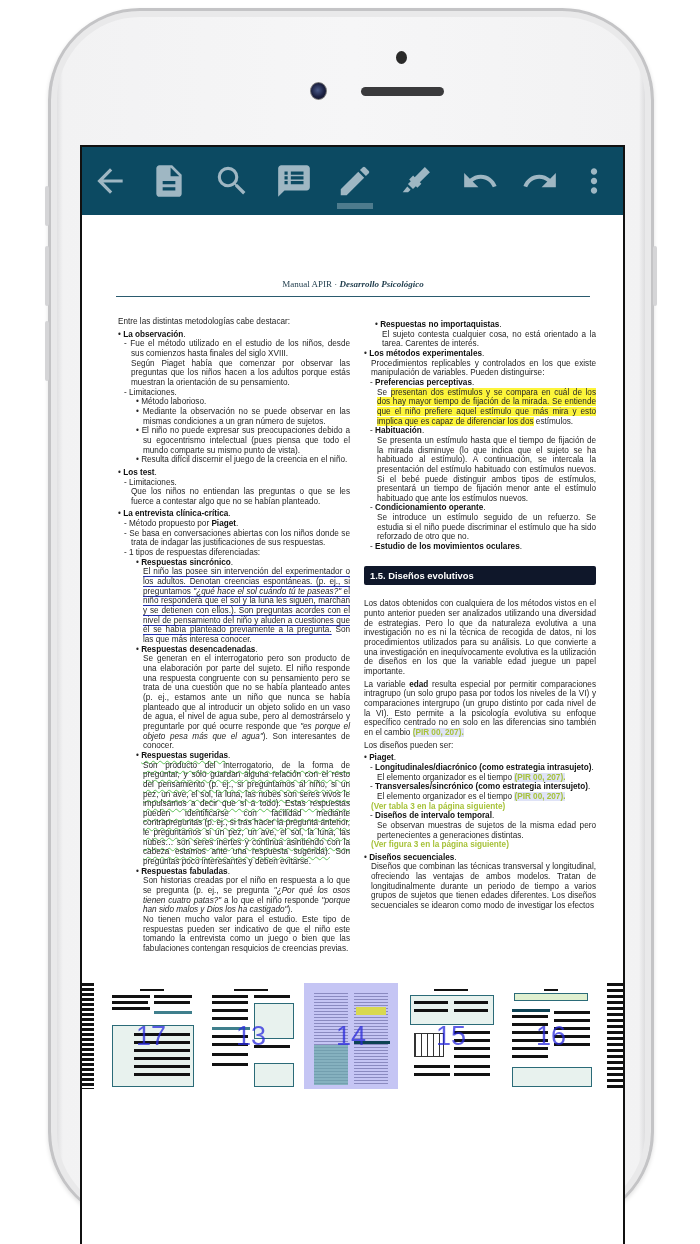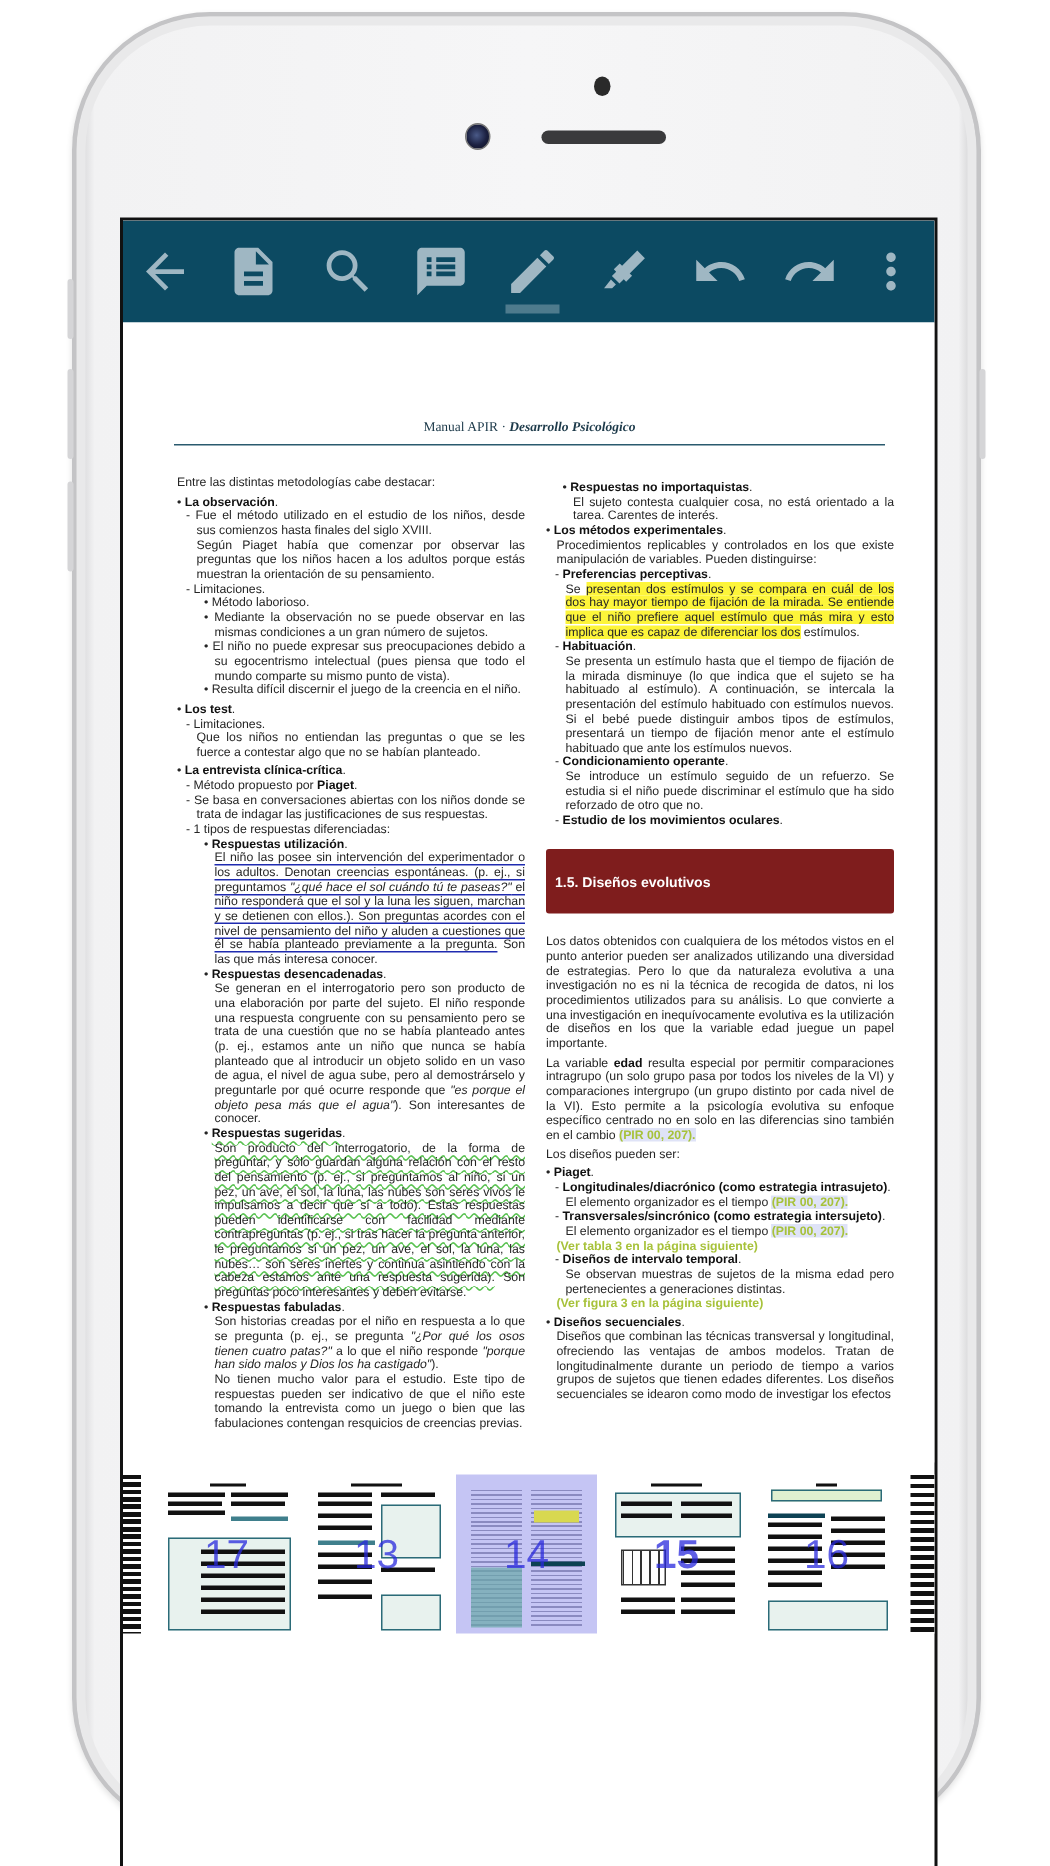--- a/index.html
+++ b/index.html
@@ -47,21 +47,21 @@
   .l2 { padding-left: 25px; }
   .l2b { padding-left: 25px; text-indent: -7px; }
   .b { font-weight: bold; color: #111; }
   .i { font-style: italic; }
   .sp { margin-top: 3px; }
   .ul-blue { text-decoration: underline; text-decoration-color: #1f2bb0; text-decoration-thickness: 1.3px; text-underline-offset: 2px; }
   .ul-green { text-decoration: underline wavy; text-decoration-color: #5bc253; text-decoration-thickness: 1px; text-underline-offset: 2px; }
   .hl-yellow { background: #fdf53a; }
   .hl-lav { background: #dfe3f7; }
   .pir { color: #a7c23a; font-weight: bold; }
-  .section-bar { margin: 10px 0 10px 0; background: #7f1d1d; color: #fff; font-weight: bold; font-size: 9.4px; padding: 17px 6px; border-radius: 2px; }
+  .section-bar { margin: 10px 0 10px 0; background: #0f172a; color: #fff; font-weight: bold; font-size: 9.4px; padding: 5px 6px; border-radius: 2px; }
   .page-num { position: absolute; left: 262px; top: 828px; font-family: "Liberation Serif", serif; font-size: 7px; color: #333; }
 
   
   .thumbs { position: absolute; left: 0; top: 836px; width: 541px; height: 106px; background: #ffffff; }
   .thumb { position: absolute; top: 0; height: 106px; width: 94px; background: #fff; overflow: hidden; cursor: pointer; }
   .thumb.current { background: #c5c5f4; }
   .thumb .num { position: absolute; left: 0; right: 0; top: 38px; text-align: center; font-family: "Liberation Sans", sans-serif; font-size: 27px; color: rgba(40,40,220,0.75); }
   .bar { position: absolute; height: 3px; background: #111; }
   .tbox { position: absolute; border: 1.5px solid #2b6b78; background: #e8f2ee; }
   .edge-l { position: absolute; left: 0; top: 0; width: 12px; height: 106px; background: repeating-linear-gradient(180deg,#111 0 3px,#fff 3px 5px); }
@@ -151,21 +151,21 @@
 
       <p class="l0 sp">• <span class="b">Los test</span>.</p>
       <p class="l1d">- <span>Limitaciones.</span></p>
       <p class="l1">Que los niños no entiendan las preguntas o que se les fuerce a contestar algo que no se habían planteado.</p>
 
       <p class="l0 sp">• <span class="b">La entrevista clínica-crítica</span>.</p>
       <p class="l1d">- <span>Método propuesto por </span><span class="b">Piaget</span>.</p>
       <p class="l1d">- <span>Se basa en conversaciones abiertas con los niños donde se trata de indagar las justificaciones de sus respuestas.</span></p>
       <p class="l1d">- <span>1 tipos de respuestas diferenciadas:</span></p>
 
-      <p class="l2b">• <span class="b">Respuestas utilización</span>.</p>
+      <p class="l2b">• <span class="b">Respuestas sincrónico</span>.</p>
       <p class="l2"><span class="ul-blue"><span>El niño las posee sin intervención del experimentador o los adultos. Denotan creencias espontáneas. (p. ej., si preguntamos </span><span class="i">"¿qué hace el sol cuándo tú te paseas?"</span><span> el niño responderá que el sol y la luna les siguen, marchan y se detienen con ellos.). Son preguntas acordes con el nivel de pensamiento del niño y aluden a cuestiones que él se había planteado previamente a la pregunta.</span></span><span> Son las que más interesa conocer.</span></p>
 
       <p class="l2b">• <span class="b">Respuestas desencadenadas</span>.</p>
       <p class="l2"><span>Se generan en el interrogatorio pero son producto de una elaboración por parte del sujeto. El niño responde una respuesta congruente con su pensamiento pero se trata de una cuestión que no se había planteado antes (p. ej., estamos ante un niño que nunca se había planteado que al introducir un objeto solido en un vaso de agua, el nivel de agua sube, pero al demostrárselo y preguntarle por qué ocurre responde que </span><span class="i">"es porque el objeto pesa más que el agua"</span><span>). Son interesantes de conocer.</span></p>
 
       <p class="l2b">• <span class="b ul-green">Respuestas sugeridas</span>.</p>
       <p class="l2"><span class="ul-green">Son producto del interrogatorio, de la forma de preguntar, y sólo guardan alguna relación con el resto del pensamiento (p. ej., si preguntamos al niño, si un pez, un ave, el sol, la luna, las nubes son seres vivos le impulsamos a decir que sí a todo). Estas respuestas pueden identificarse con facilidad mediante contrapreguntas (p. ej., si tras hacer la pregunta anterior, le preguntamos si un pez, un ave, el sol, la luna, las nubes… son seres inertes y continua asintiendo con la cabeza estamos ante una respuesta sugerida).</span><span> Son preguntas poco interesantes y deben evitarse.</span></p>
 
       <p class="l2b">• <span class="b">Respuestas fabuladas</span>.</p>
       <p class="l2"><span>Son historias creadas por el niño en respuesta a lo que se pregunta (p. ej., se pregunta </span><span class="i">"¿Por qué los osos tienen cuatro patas?"</span><span> a lo que el niño responde </span><span class="i">"porque han sido malos y Dios los ha castigado"</span><span>).</span></p>
@@ -254,21 +254,21 @@
 
     <div class="thumb current" style="left:222px;">
       <div style="position:absolute; left:10px; top:10px; width:34px; height:92px; background:repeating-linear-gradient(180deg,#8a8ac0 0 1px,transparent 1px 3px);"></div>
       <div style="position:absolute; left:50px; top:10px; width:34px; height:92px; background:repeating-linear-gradient(180deg,#8a8ac0 0 1px,transparent 1px 3px);"></div>
       <div style="position:absolute; left:52px; top:24px; width:30px; height:8px; background:#d8d850;"></div>
       <div style="position:absolute; left:10px; top:62px; width:34px; height:40px; background:#6aa8a8; opacity:0.7;"></div>
       <div style="position:absolute; left:50px; top:58px; width:36px; height:3px; background:#0d4254;"></div>
       <div class="num">14</div>
     </div>
 
-    <div class="thumb" style="left:322px;font-weight:bold;">
+    <div class="thumb" style="left:322px;">
       <div class="bar" style="left:30px; top:6px; width:34px; height:2px;"></div>
       <div class="tbox" style="left:6px; top:12px; width:84px; height:30px;"></div>
       <div class="bar" style="left:10px; top:18px; width:34px;"></div>
         <div class="bar" style="left:50px; top:18px; width:34px;"></div>
       <div class="bar" style="left:10px; top:26px; width:34px;"></div>
         <div class="bar" style="left:50px; top:26px; width:34px;"></div>
       <div style="position:absolute; left:10px; top:50px; width:30px; height:24px; border:1px solid #333; background:repeating-linear-gradient(90deg,#333 0 1px,transparent 1px 6px);"></div>
       <div class="bar" style="left:50px; top:48px; width:36px;"></div>
         <div class="bar" style="left:50px; top:56px; width:36px;"></div>
       <div class="bar" style="left:50px; top:64px; width:36px;"></div>

